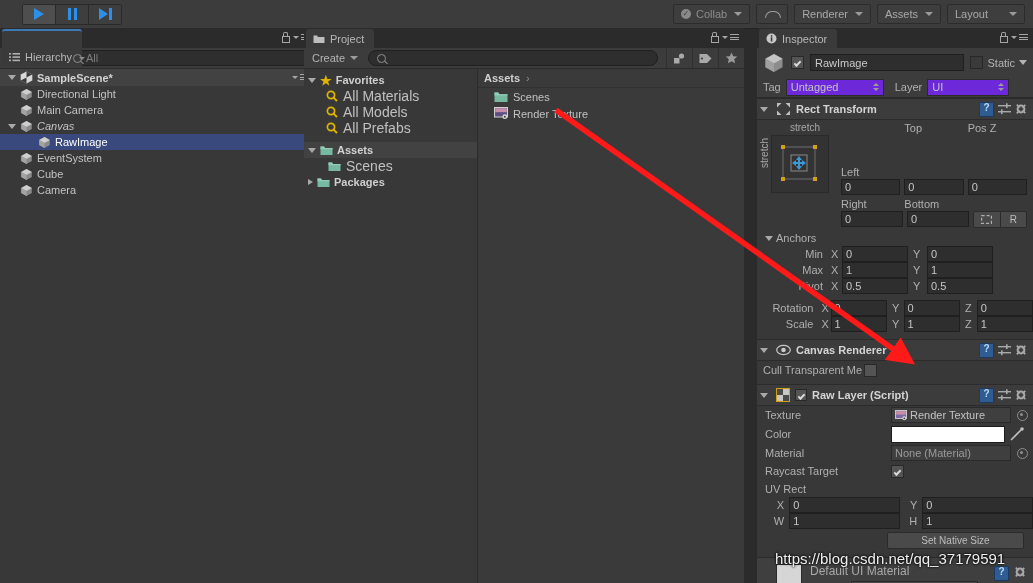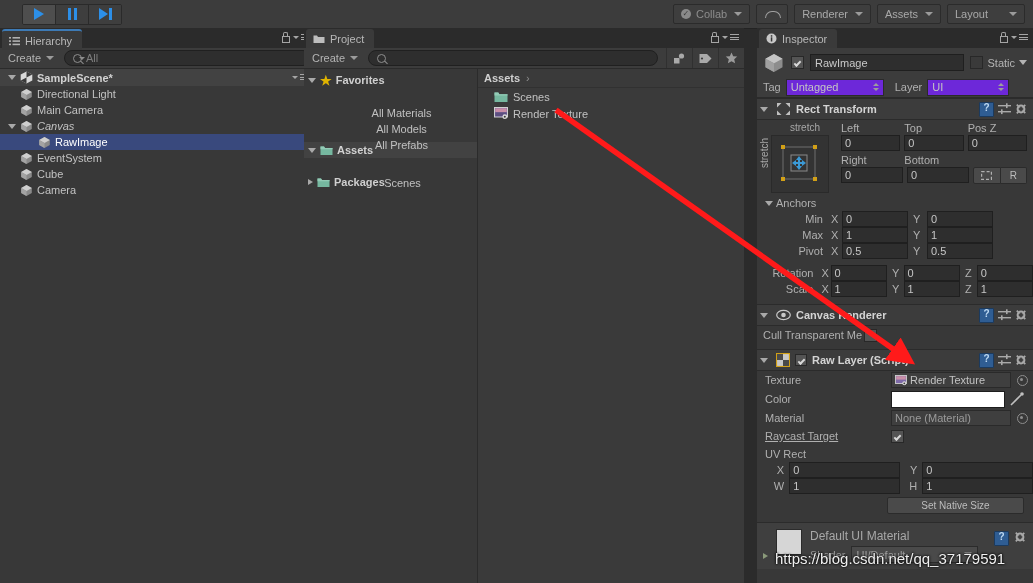--- a/index.html
+++ b/index.html
@@ -54,21 +54,21 @@
   .cloud:before{content:"";position:absolute;left:0;bottom:0;width:14px;height:6px;border:1px solid #a0a0a0;border-bottom:none;border-radius:7px 7px 0 0;}
 
   
   .panel-tabbar { height: 20px; background: #2b2b2b; position: relative; }
   .tab {
     position: absolute; left: 2px; top: 1px; height: 19px;
     background: #3a3a3a; border-radius: 3px 3px 0 0;
     display: flex; align-items: center; padding: 0 10px 0 7px; gap: 5px;
     color: #b8b8b8; font-size: 11px; cursor: pointer;
   }
-  .tab.focused { border-top: 2px solid #3d7ab5; padding-top: 0; }
+  .tab.focused { border-top: 2px solid #3d7ab5; padding-top: 16px; }
   .tab-icons { position: absolute; right: 5px; top: 4px; display: flex; align-items: center; gap: 4px; }
   .lock-ic { width: 8px; height: 10px; position: relative; }
   .lock-ic:before{content:"";position:absolute;left:1px;top:4px;width:6px;height:5px;border:1px solid #a5a5a5;}
   .lock-ic:after{content:"";position:absolute;left:2px;top:0px;width:3px;height:4px;border:1px solid #a5a5a5;border-bottom:none;border-radius:2px 2px 0 0;}
   .menu-ic { display: flex; align-items: center; gap: 2px; }
   .menu-ic .ct { border-left:3px solid transparent;border-right:3px solid transparent;border-top:3px solid #a5a5a5; }
   .menu-ic .ln { display:flex;flex-direction:column;gap:1.5px; }
   .menu-ic .ln i { display:block;width:9px;height:1px;background:#a5a5a5; }
 
   
@@ -100,21 +100,21 @@
 
   
   #project { position: absolute; left: 304px; top: 28px; width: 440px; height: 555px; background: #b91c1c; }
   .proj-toolrow { height: 20px; background:#3c3c3c; border-bottom:1px solid #2b2b2b; display:flex; align-items:center; padding:0 0 0 4px; gap:6px; }
   .proj-icons { display: flex; height: 20px; }
   .proj-ic-btn { width: 25px; height: 20px; border-left: 1px solid #303030; display:flex;align-items:center;justify-content:center;cursor:pointer; }
   .proj-body { display: flex; height: 535px; }
   .proj-left { width: 173px; background: #383838; border-right: 1px solid #2b2b2b; padding-top: 3px; }
   .proj-right { flex: 1; background: #3a3a3a; }
   .fav-row { height: 16px; display:flex; align-items:center; gap:4px; font-size:11px; font-weight:bold; color:#cfcfcf; padding-left: 4px; }
-  .fav-child { height: 16px; display:flex; align-items:center; gap:19px; font-size:11px; color:#c0c0c0; padding-left: 22px; cursor: pointer; flex-direction: column; }
+  .fav-child { height: 16px; display:flex; align-items:center; gap:5px; font-size:14px; color:#c0c0c0; padding-left: 22px; cursor: pointer; }
   .star { color: #e0b400; font-size: 13px; line-height: 1; }
   .folder-ic { width: 13px; height: 11px; flex:none; }
   .assets-row { height:16px; background:#424242; display:flex;align-items:center;gap:4px;font-size:11px;font-weight:bold;color:#d2d2d2;padding-left:4px; }
   .breadcrumb { height: 18px; display:flex; align-items:center; gap:6px; padding-left: 6px; font-size:11px; font-weight:bold; color:#d0d0d0; border-bottom: 1px solid #313131;}
   .asset-row { height: 17px; display:flex; align-items:center; gap:5px; padding-left: 16px; font-size:11px; color:#c2c2c2; cursor:pointer; }
 
   
   #inspector { position:absolute; left:757px; top:28px; width:276px; height:555px; background:#383838; }
   .insp-body { height: 535px; overflow: hidden; }
   .obj-header { height: 29px; display:flex; align-items:center; padding: 0 6px; gap: 6px; background:#3c3c3c; }
@@ -576,21 +576,21 @@
                   <rect x="41" y="9" width="4" height="4"></rect>
                   <rect x="9" y="41" width="4" height="4"></rect>
                   <rect x="41" y="41" width="4" height="4"></rect>
                 </g>
             </svg>
           </div>
         </div>
 
         <div style="flex:1; padding-right:6px;">
           <div style="display:flex; gap:4px;">
-            <div style="flex:1; font-size:11px; color:#b0b0b0;">Left</div>
+            <div style="flex:1; font-size:11px; color:#b0b0b0;margin-top:44px;">Left</div>
             <div style="flex:1; font-size:11px; color:#b0b0b0;">Top</div>
             <div style="flex:1; font-size:11px; color:#b0b0b0;">Pos Z</div>
           </div>
           <div style="display:flex; gap:4px; margin-top:1px;">
             <div class="fld" style="flex:1;">
                 <span>0</span>
               </div>
             <div class="fld" style="flex:1;">
                 <span>0</span>
               </div>
@@ -781,21 +781,21 @@
 
       <div class="row" style="height:18px;">
         <span class="lbl" style="width:126px;">Material</span>
         <div class="fld obj" style="width:112px; color:#9a9a9a;">
           <span>None (Material)</span>
         </div>
         <span class="radio-o" style="margin-left:6px;"></span>
       </div>
 
       <div class="row" style="height:18px;">
-        <span class="lbl" style="width:126px;text-decoration:underline;">Raycast Target</span>
+        <span class="lbl" style="width:126px;">Raycast Target</span>
         <span class="ck on"></span>
       </div>
 
       <div class="row" style="height:17px;">
         <span class="lbl">UV Rect</span>
       </div>
       <div class="row">
         <span class="lbl" style="width:20px; text-align:right; padding-right:5px;">X</span>
         <div class="fld" style="width:107px;">
             <span>0</span>

